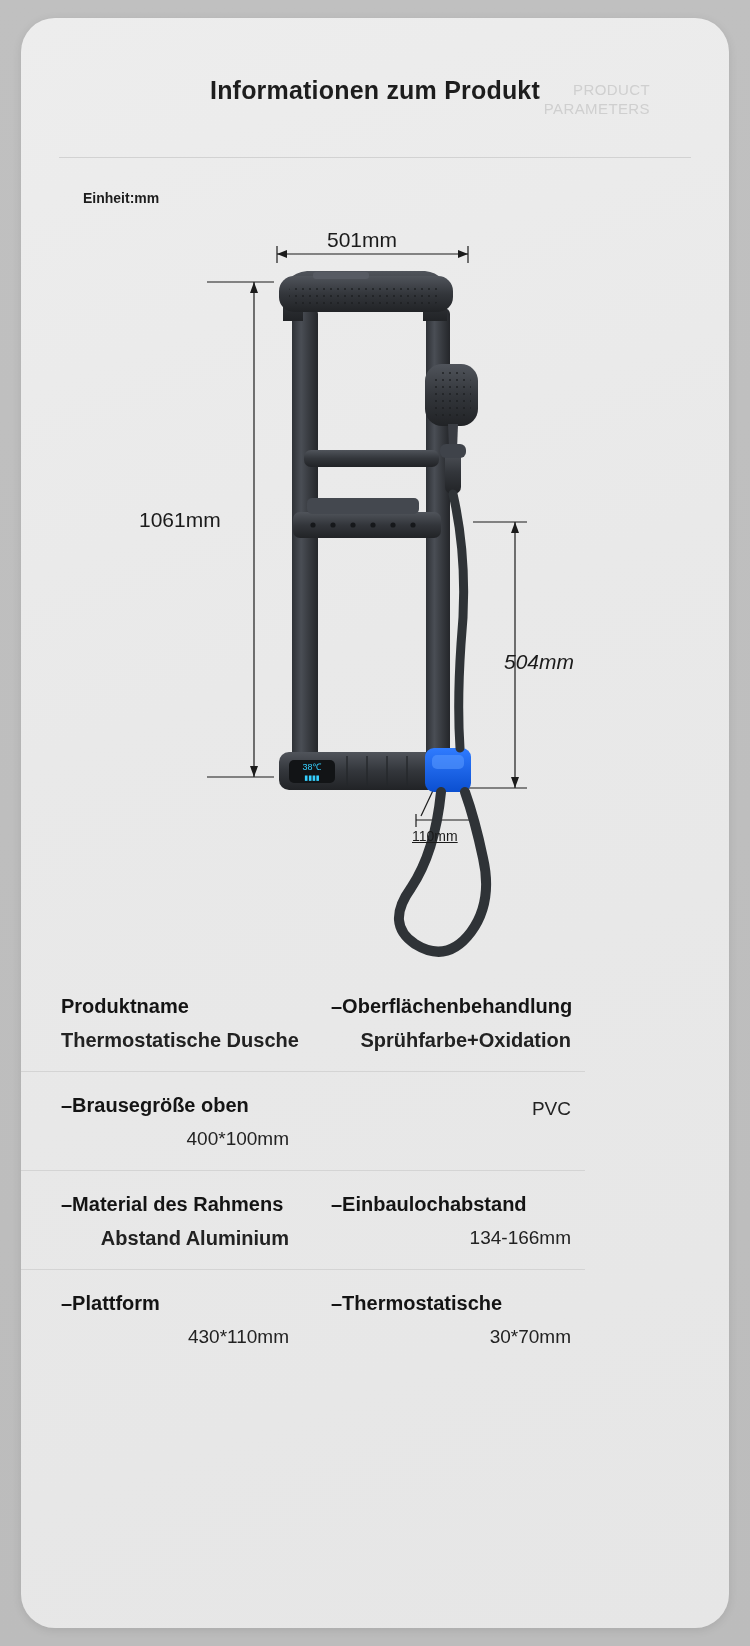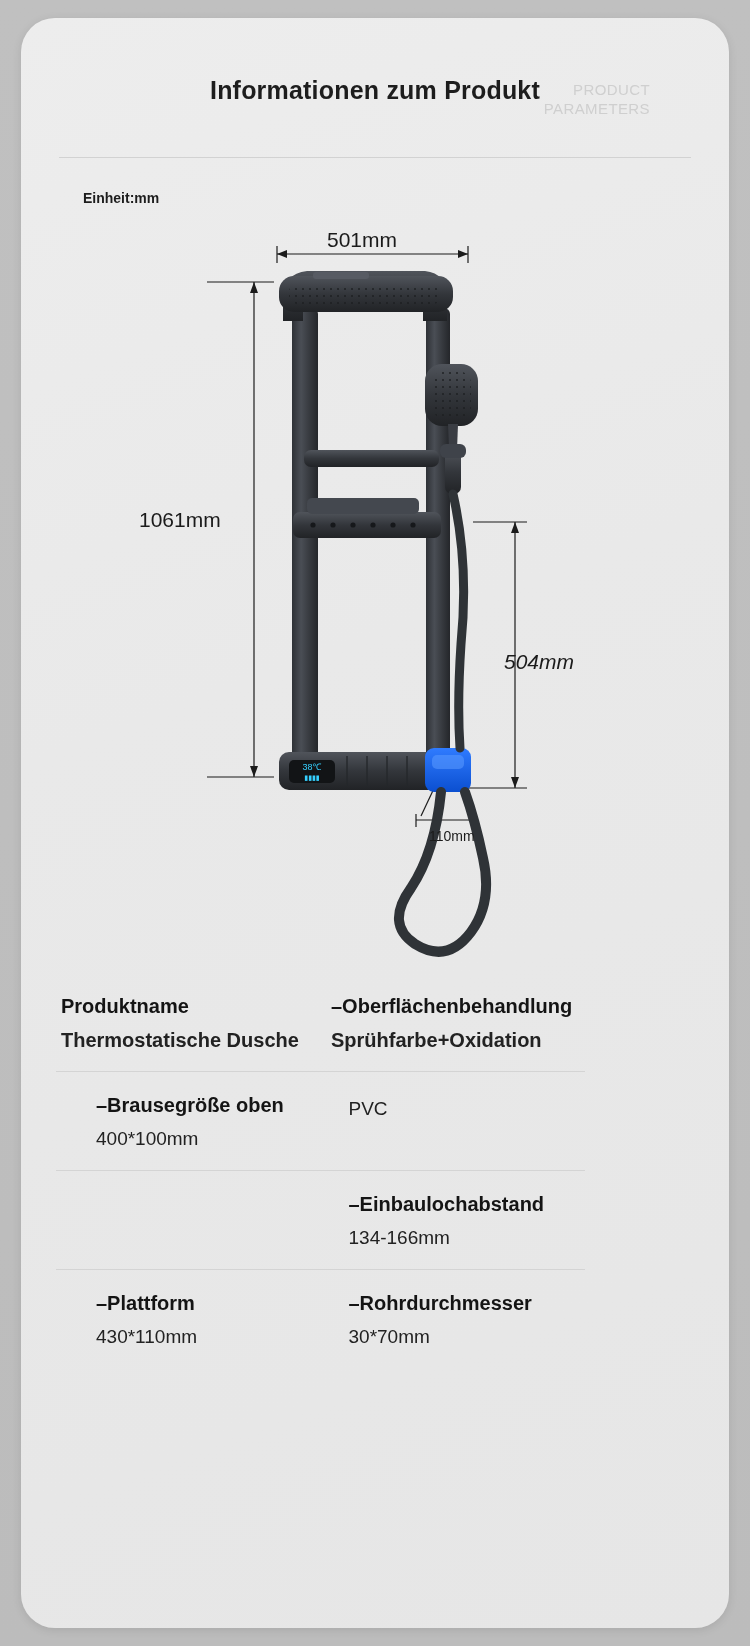--- a/index.html
+++ b/index.html
@@ -80,39 +80,40 @@
   .specs {
     position: absolute;
     left: 0; top: 955px;
     width: 564px;
   }
   .spec-row {
     position: relative;
     display: flex;
     padding: 18px 0 16px 0;
   }
-  .spec-row + .spec-row { border-top: 1px solid #d4d4d4; margin-left: 35px; }
+  .spec-row + .spec-row { border-top: 1px solid #d4d4d4; }
   .spec-cell {
     width: 50%;
     padding: 0 14px 0 40px;
   }
   .spec-cell.right { padding-left: 28px; }
   .spec-key {
     font-size: 20px;
     font-weight: bold;
     color: #141414;
     line-height: 30px;
     white-space: nowrap;
   }
   .spec-val {
     font-size: 19px;
     color: #222;
     line-height: 30px;
     margin-top: 4px;
     white-space: nowrap;
+    text-align: right;
   }
   .spec-val.bold { font-weight: bold; font-size: 20px; }
 </style>
 </head>
 <body>
 
 <div class="page">
   <div class="card">
 
     <div class="header">
@@ -223,21 +224,21 @@
           <rect x="411" y="587" width="32" height="14" rx="5" fill="#5b9bff" opacity="0.55"></rect>
         </g>
 
         <path d="M432 326 q16 70 8 150 q-4 60 -1 104" stroke="#2f3337" stroke-width="9" fill="none" stroke-linecap="round"></path>
         <path d="M420 624 q-6 60 -30 96 q-26 36 4 56 q32 20 56 -12 q22 -30 12 -74 q-8 -38 -18 -66" stroke="#2f3337" stroke-width="10" fill="none" stroke-linecap="round"></path>
       </svg>
 
       <div class="dim-text" style="left:306px; top:60px;">501mm</div>
       <div class="dim-text" style="left:118px; top:340px;text-align:center;">1061mm</div>
       <div class="dim-text" style="left:483px; top:482px;font-style:italic;">504mm</div>
-      <div class="dim-text small" style="left:408px; top:660px;">110mm</div>
+      <div class="dim-text small" style="left:391px; top:660px;text-decoration:underline;">110mm</div>
     </div>
 
     <div class="specs">
 
       <div class="spec-row">
         <div class="spec-cell">
           <div class="spec-key">Produktname</div>
           <div class="spec-val bold">Thermostatische Dusche</div>
         </div>
         <div class="spec-cell right">
@@ -251,33 +252,35 @@
           <div class="spec-key">–Brausegröße oben</div>
           <div class="spec-val">400*100mm</div>
         </div>
         <div class="spec-cell right">
           <div class="spec-val">PVC</div>
         </div>
       </div>
 
       <div class="spec-row">
         <div class="spec-cell">
+          <div class="spec-key">–Material des Rahmens</div>
+          <div class="spec-val bold">Abstand Aluminium</div>
         </div>
         <div class="spec-cell right">
           <div class="spec-key">–Einbaulochabstand</div>
           <div class="spec-val">134-166mm</div>
         </div>
       </div>
 
       <div class="spec-row">
         <div class="spec-cell">
           <div class="spec-key">–Plattform</div>
           <div class="spec-val">430*110mm</div>
         </div>
         <div class="spec-cell right">
-          <div class="spec-key">–Rohrdurchmesser</div>
+          <div class="spec-key">–Thermostatische</div>
           <div class="spec-val">30*70mm</div>
         </div>
       </div>
 
     </div>
   </div>
 </div>
 
 </body></html>

